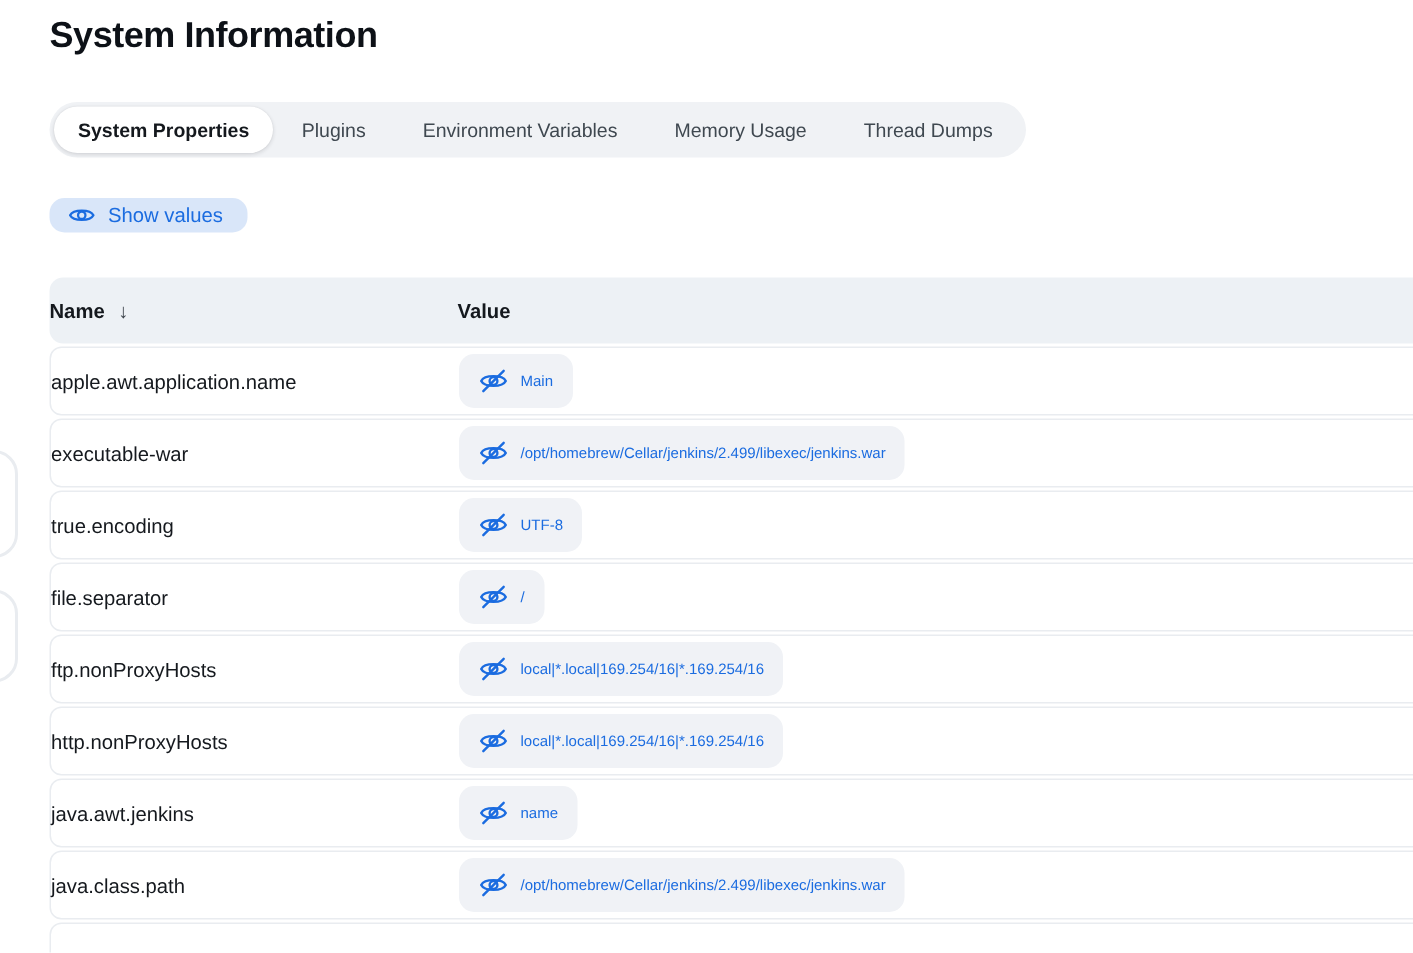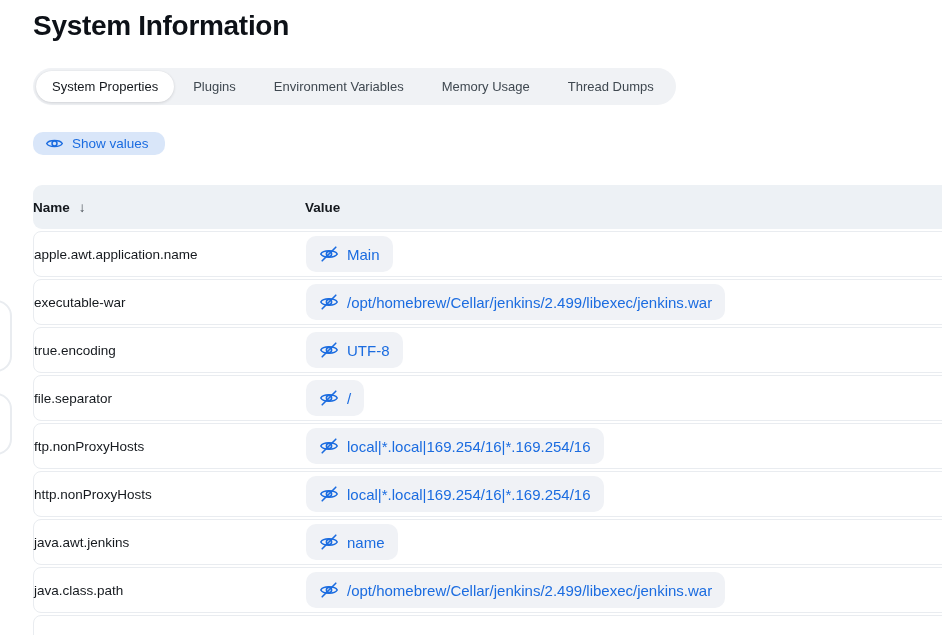--- a/index.html
+++ b/index.html
@@ -16,36 +16,36 @@
   html,body{margin:0;padding:0;}
   body{
     width:942px;height:635px;overflow:hidden;background:#fff;
     font-family:"Liberation Sans", sans-serif;
     -webkit-font-smoothing:antialiased;
   }
   .page{position:relative;width:942px;height:635px;overflow:hidden;background:#fff;}
 
   .page-title{
     position:absolute;left:33px;top:10px;margin:0;
-    font-size:28px;font-weight:700;color:#0d1117;letter-spacing:-0.3px;
+    font-size:24px;font-weight:700;color:#0d1117;letter-spacing:-0.3px;
   }
 
   
   .tabbar{
     position:absolute;left:33px;top:68px;height:37px;
     background:var(--tabbar-bg);border-radius:19px;
     display:inline-flex;align-items:center;padding:0 3px;
   }
   .tab{
     height:31px;display:flex;align-items:center;padding:0 19px;
     font-size:13px;color:var(--text-gray);white-space:nowrap;cursor:pointer;
     border-radius:16px;
   }
   .tab.active{
-    background:#fff;font-weight:400;color:var(--text-dark);padding:0 16px;
+    background:#fff;font-weight:700;color:var(--text-dark);padding:0 16px;
     box-shadow:0 1px 3px rgba(25,30,36,.14), 0 0 1px rgba(25,30,36,.08);
   }
 
   
   .show-values{
     position:absolute;left:33px;top:132px;height:23px;
     display:inline-flex;align-items:center;gap:8px;padding:0 16px 0 12px;
     background:var(--btn-blue-bg);border:none;border-radius:10px;
     color:var(--blue);font-size:13.5px;font-weight:500;
     font-family:inherit;cursor:pointer;white-space:nowrap;
@@ -64,21 +64,21 @@
   .sort{font-size:13.5px;font-weight:400;color:#3c434b;}
   .row{
     height:46px;background:#fff;border:1px solid var(--row-border);border-radius:8px;
     margin-bottom:2px;display:flex;align-items:center;
     font-size:13.5px;color:#15191e;
   }
   .row.partial{height:46px;}
   .pill{
     display:inline-flex;align-items:center;gap:8px;height:36px;padding:0 13px;
     background:var(--pill-bg);border:none;border-radius:10px;
-    color:var(--blue);font-size:15px;font-family:inherit;cursor:pointer;
+    color:var(--blue);font-size:10px;font-family:inherit;cursor:pointer;
     white-space:nowrap;
   }
 
   
   .edge-box{
     position:absolute;left:-42px;width:54px;background:#fff;
     border:2px solid #e9ecf0;border-radius:16px;
   }
   .edge-box.one{top:300px;height:72px;}
   .edge-box.two{top:393px;height:62px;}

